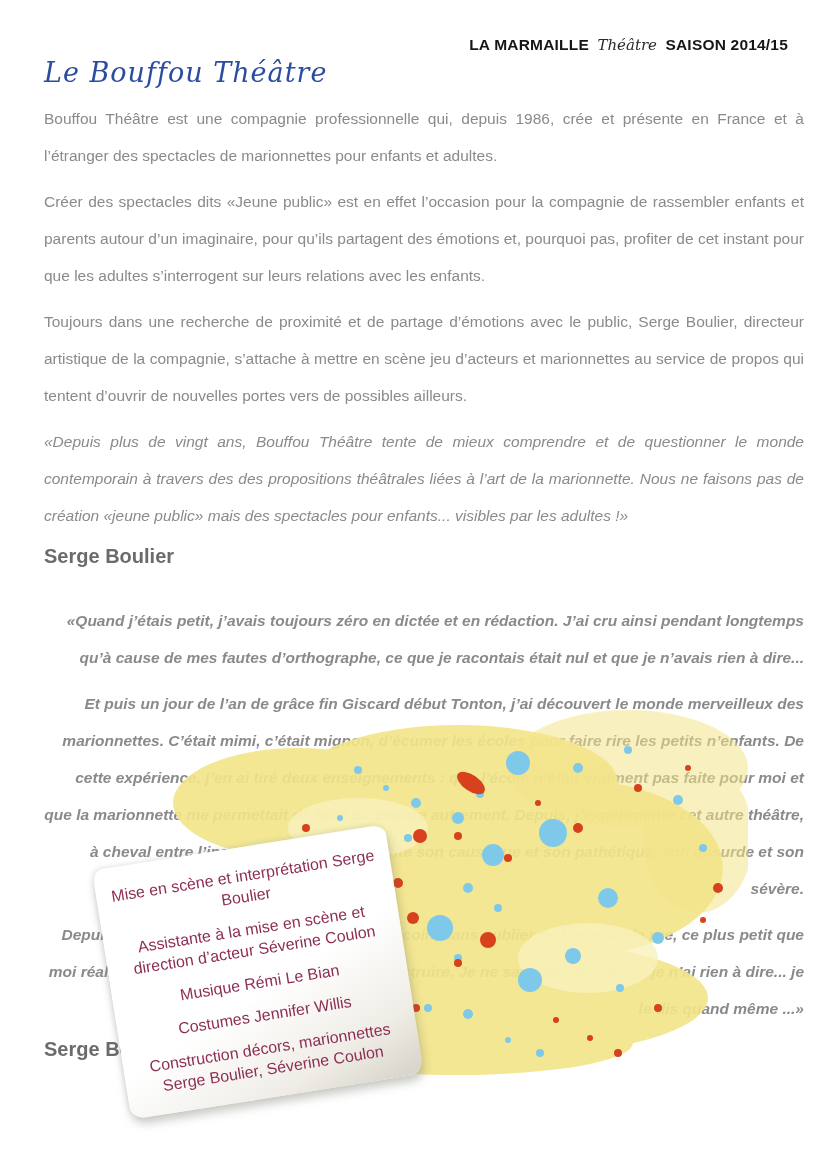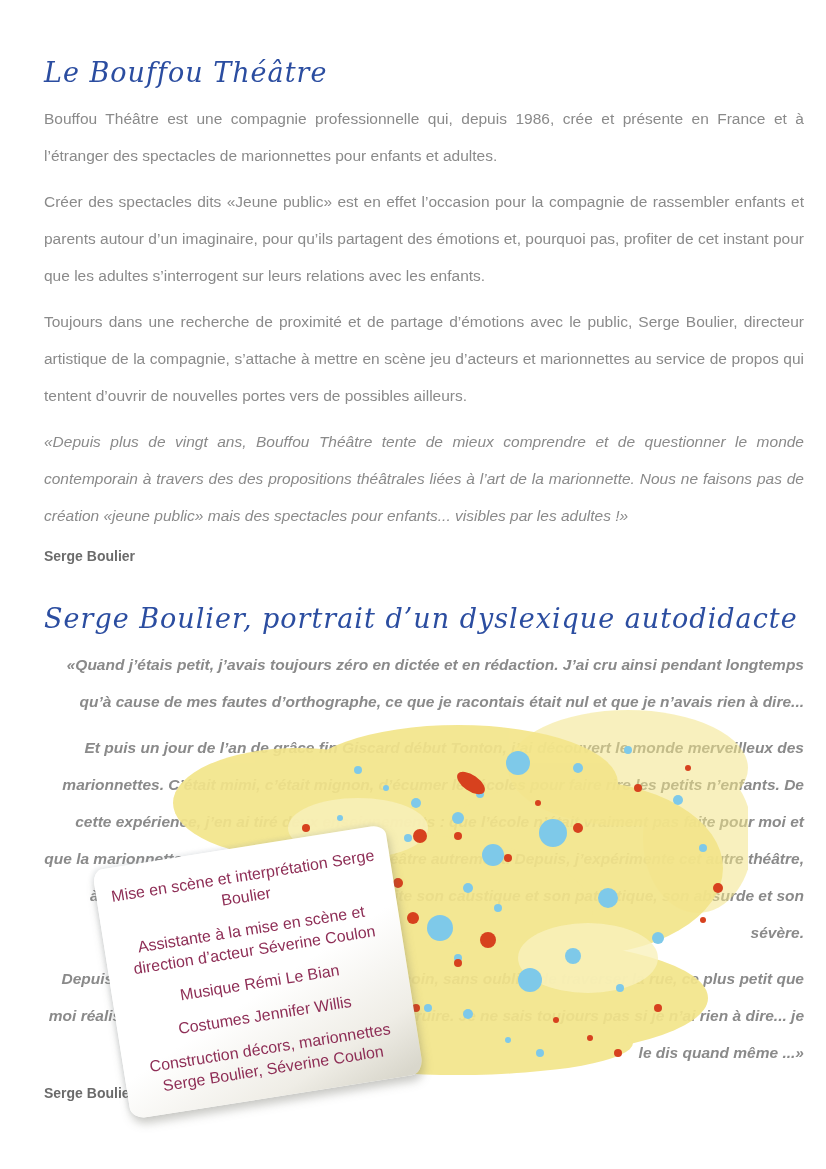--- a/index.html
+++ b/index.html
@@ -40,21 +40,21 @@
   p.body{
     color:#8a8a8a;
     font-size:15.5px;line-height:37px;
     text-align:justify;
     margin:0 0 9px 0;
   }
   p.body.quote{font-style:italic;}
   p.body.ragged{text-align:right;font-weight:bold;}
   p.sig{
     color:#6b6b6b;font-weight:bold;
-    font-size:14px;line-height:27px;
+    font-size:20px;line-height:27px;
     margin:2px 0 0 0;
   }
   .section2{margin-top:32px;}
   
   .splats{
     position:absolute;left:158px;top:708px;width:590px;height:370px;
     pointer-events:none;
   }
   
   .card{
@@ -73,33 +73,37 @@
     font-size:16px;line-height:21px;
     text-align:center;
     margin:6px 0;
   }
 </style>
 </head>
 <body>
 
 <div class="page">
 
+  <div class="header">
+    <span class="brand">LA MARMAILLE</span>
+    <span class="brand-script">Théâtre</span>
+    <span class="brand">SAISON 2014/15</span>
+  </div>
 
   <div class="content">
 
     <h1 class="script-title">Le Bouffou Théâtre</h1>
 
     <p class="body">Bouffou Théâtre est une compagnie professionnelle qui, depuis 1986, crée et présente en France et à l’étranger des spectacles de marionnettes pour enfants et adultes.</p>
     <p class="body">Créer des spectacles dits «Jeune public» est en effet l’occasion pour la compagnie de rassembler enfants et parents autour d’un imaginaire, pour qu’ils partagent des émotions et, pourquoi pas, profiter de cet instant pour que les adultes s’interrogent sur leurs relations avec les enfants.</p>
     <p class="body">Toujours dans une recherche de proximité et de partage d’émotions avec le public, Serge Boulier, directeur artistique de la compagnie, s’attache à mettre en scène jeu d’acteurs et marionnettes au service de propos qui tentent d’ouvrir de nouvelles portes vers de possibles ailleurs.</p>
     <p class="body quote">«Depuis plus de vingt ans, Bouffou Théâtre tente de mieux comprendre et de questionner le monde contemporain à travers des des propositions théâtrales liées à l’art de la marionnette. Nous ne faisons pas de création «jeune public» mais des spectacles pour enfants... visibles par les adultes !»</p>
     <p class="sig">Serge Boulier</p>
 
     <div class="section2">
-      <h1 class="script-title">Serge Boulier, portrait d’un dyslexique autodidacte</h1>
 
       <p class="body quote ragged">«Quand j’étais petit, j’avais toujours zéro en dictée et en rédaction. J’ai cru ainsi pendant longtemps qu’à cause de mes fautes d’orthographe, ce que je racontais était nul et que je n’avais rien à dire...</p>
       <p class="body quote ragged">Et puis un jour de l’an de grâce fin Giscard début Tonton, j’ai découvert le monde merveilleux des marionnettes. C’était mimi, c’était mignon, d’écumer les écoles pour faire rire les petits n’enfants. De cette expérience, j’en ai tiré deux enseignements : que l’école n’était vraiment pas faite pour moi et que la marionnette me permettait de faire du théâtre autrement. Depuis, j’expérimente cet autre théâtre, à cheval entre l’inertie et le vivant. J’y invite son caustique et son pathétique, son absurde et son sévère.</p>
       <p class="body quote ragged">Depuis la Scène Nationale jusqu’au bistrot du coin, sans oublier de traverser la rue, ce plus petit que moi réalise ce qu’il me semblait si difficile à construire. Je ne sais toujours pas si je n’ai rien à dire... je le dis quand même ...»</p>
       <p class="sig">Serge Boulier</p>
     </div>
   </div>
 
   <svg class="splats" viewBox="0 0 590 370" xmlns="http://www.w3.org/2000/svg" aria-hidden="true">
 

